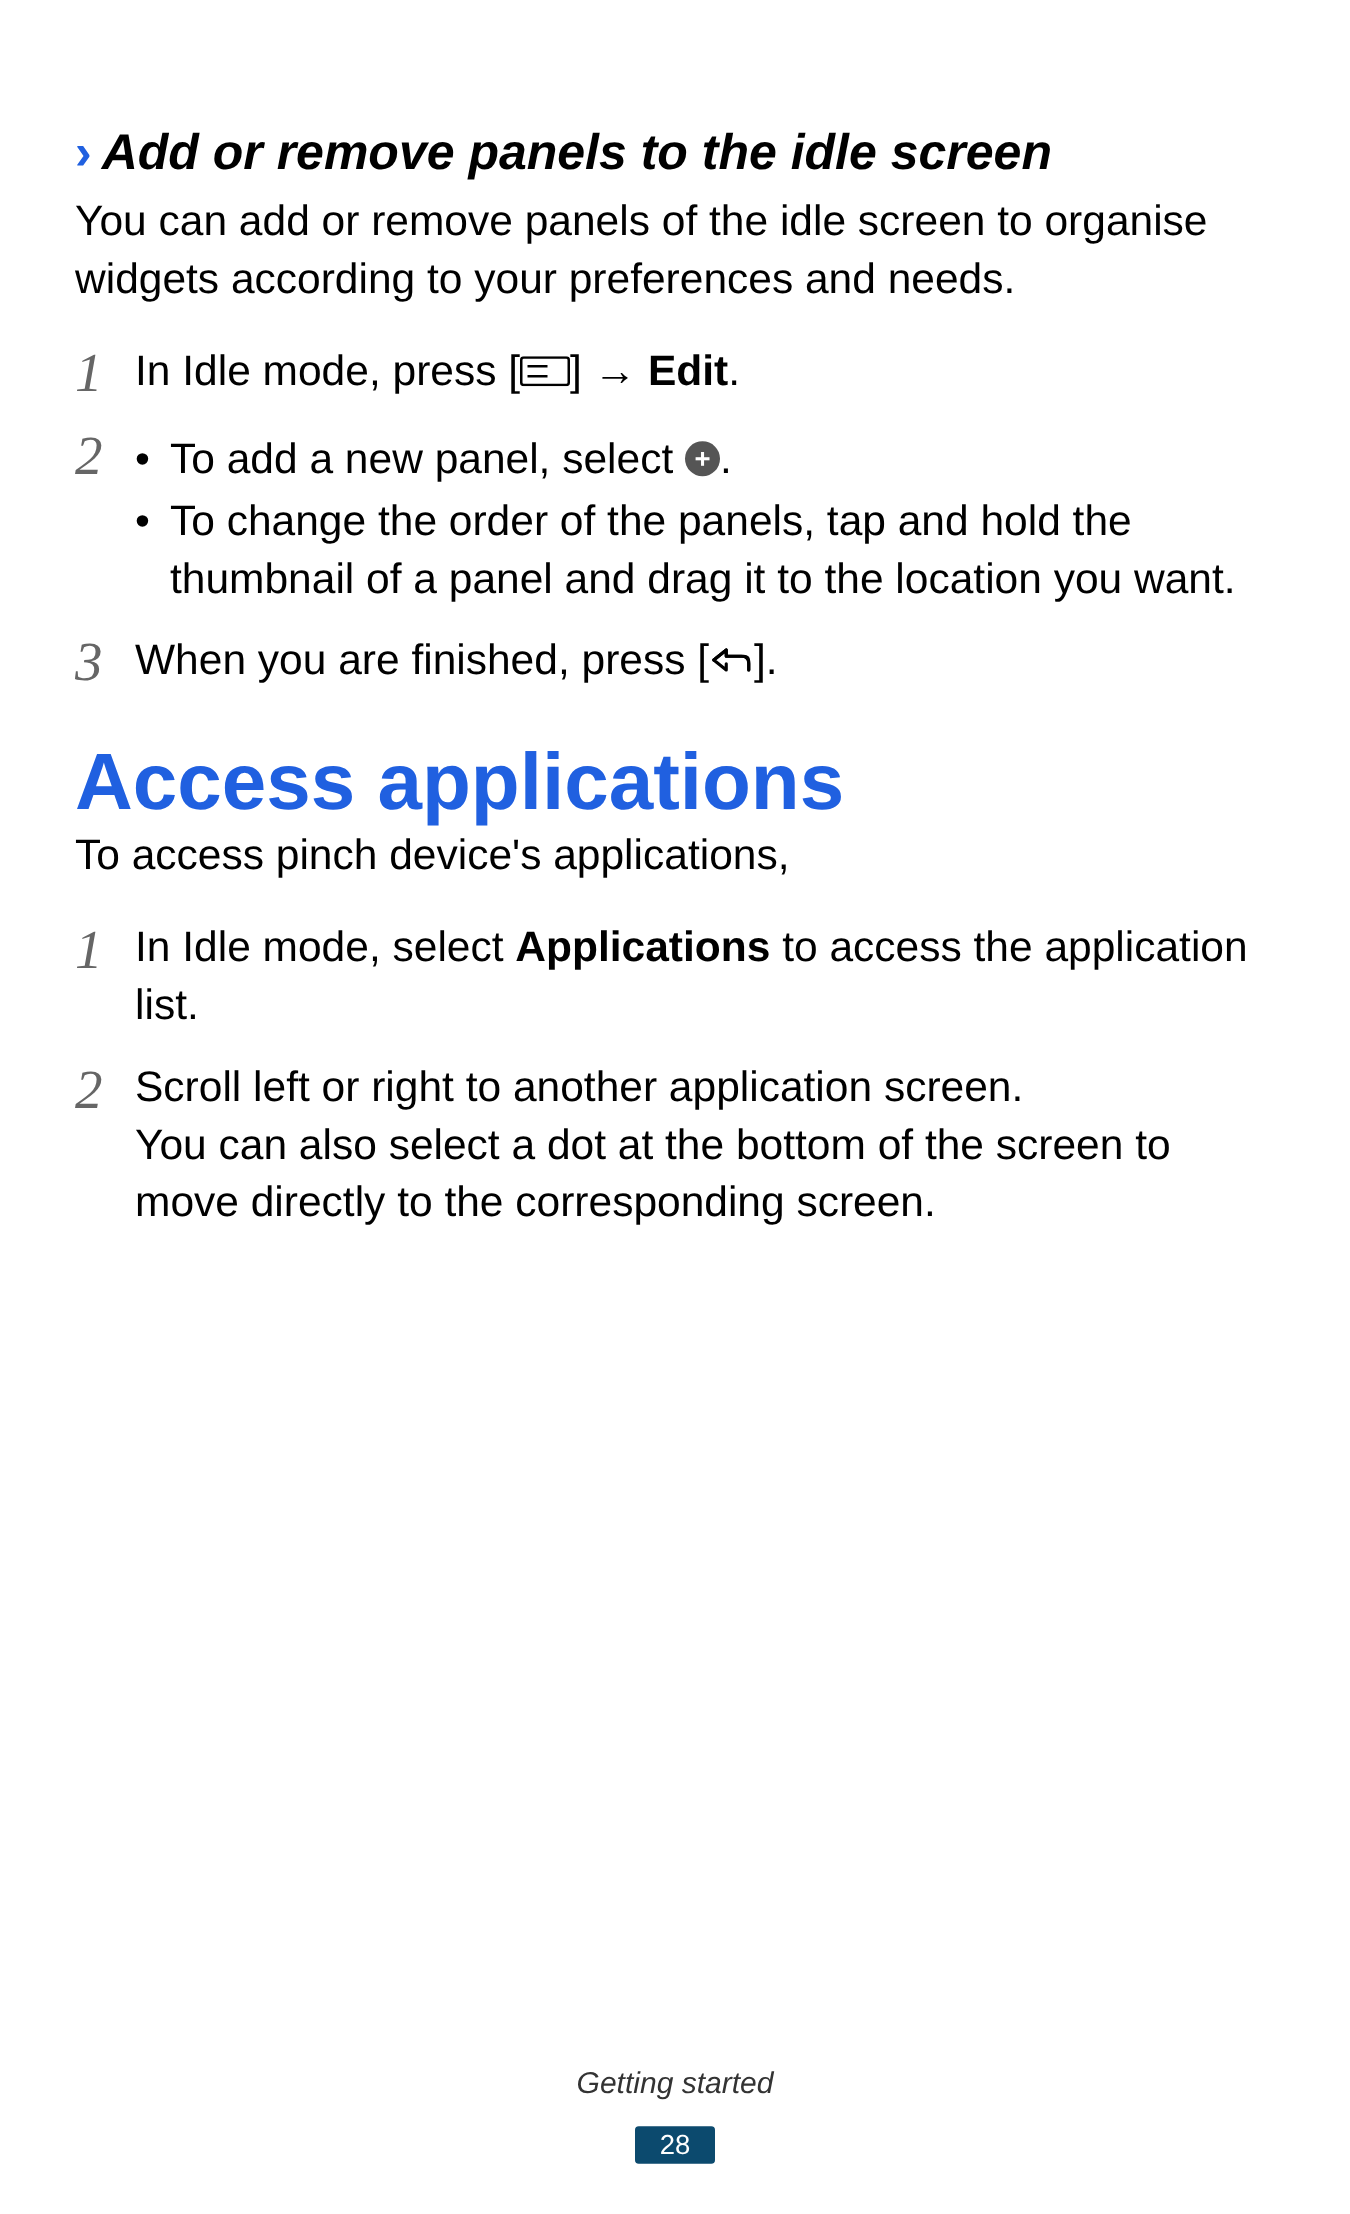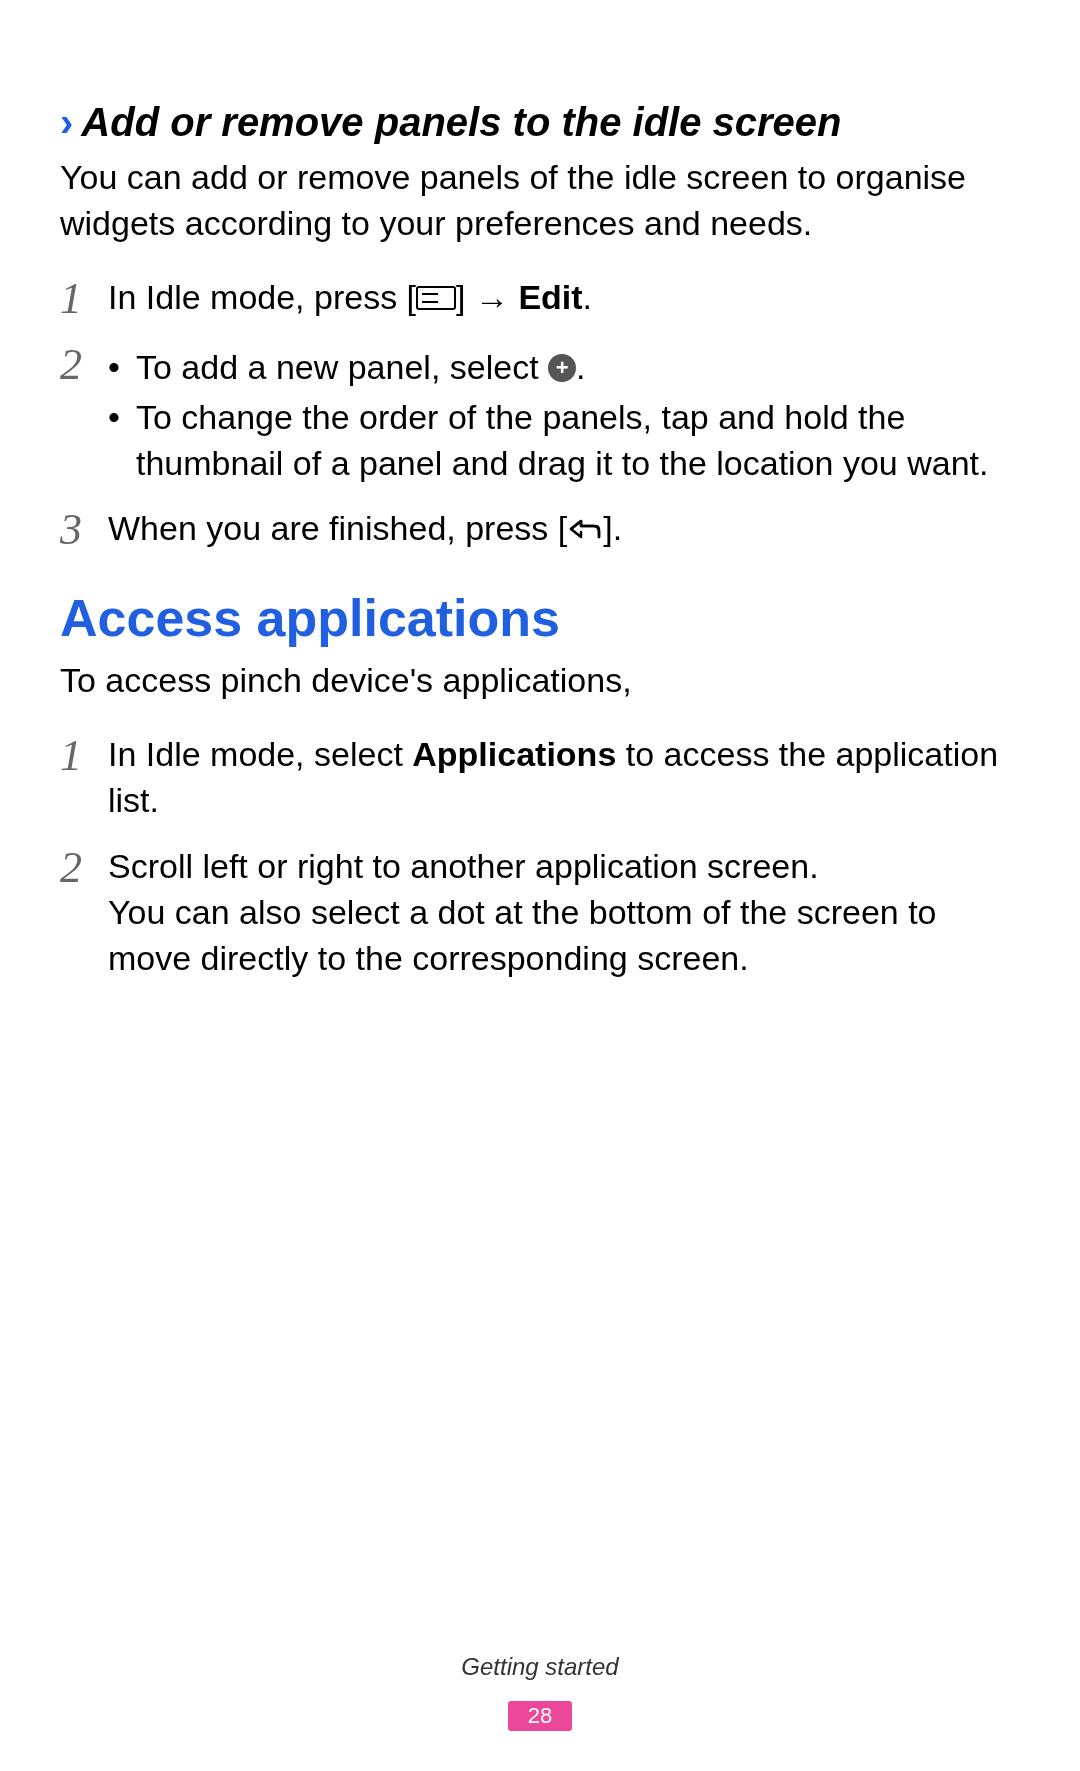--- a/index.html
+++ b/index.html
@@ -66,25 +66,24 @@
       position: relative;
       margin-top: 4px;
     }
     .bullet-list li::before {
       content: "•";
       position: absolute;
       left: -28px;
       font-size: 34px;
     }
     .main-heading {
-      font-size: 52px;
+      font-size: 64px;
       font-weight: 700;
       color: #2060e0;
       margin-top: 36px;
-      margin-bottom: 10px;
     }
     .icon-menu {
       display: inline-block;
       width: 40px;
       height: 24px;
       vertical-align: middle;
       position: relative;
       top: -2px;
     }
     .icon-plus {
@@ -119,21 +118,21 @@
     }
     .footer-label {
       font-style: italic;
       font-size: 24px;
       color: #333;
       display: block;
       margin-bottom: 20px;
     }
     .page-num {
       display: inline-block;
-      background: #ec4899;
+      background: #0c4a6e;
       color: #fff;
       font-size: 22px;
       font-weight: 400;
       padding: 2px 20px;
       border-radius: 3px;
     }
   </style>
 </head>
 <body>
 

